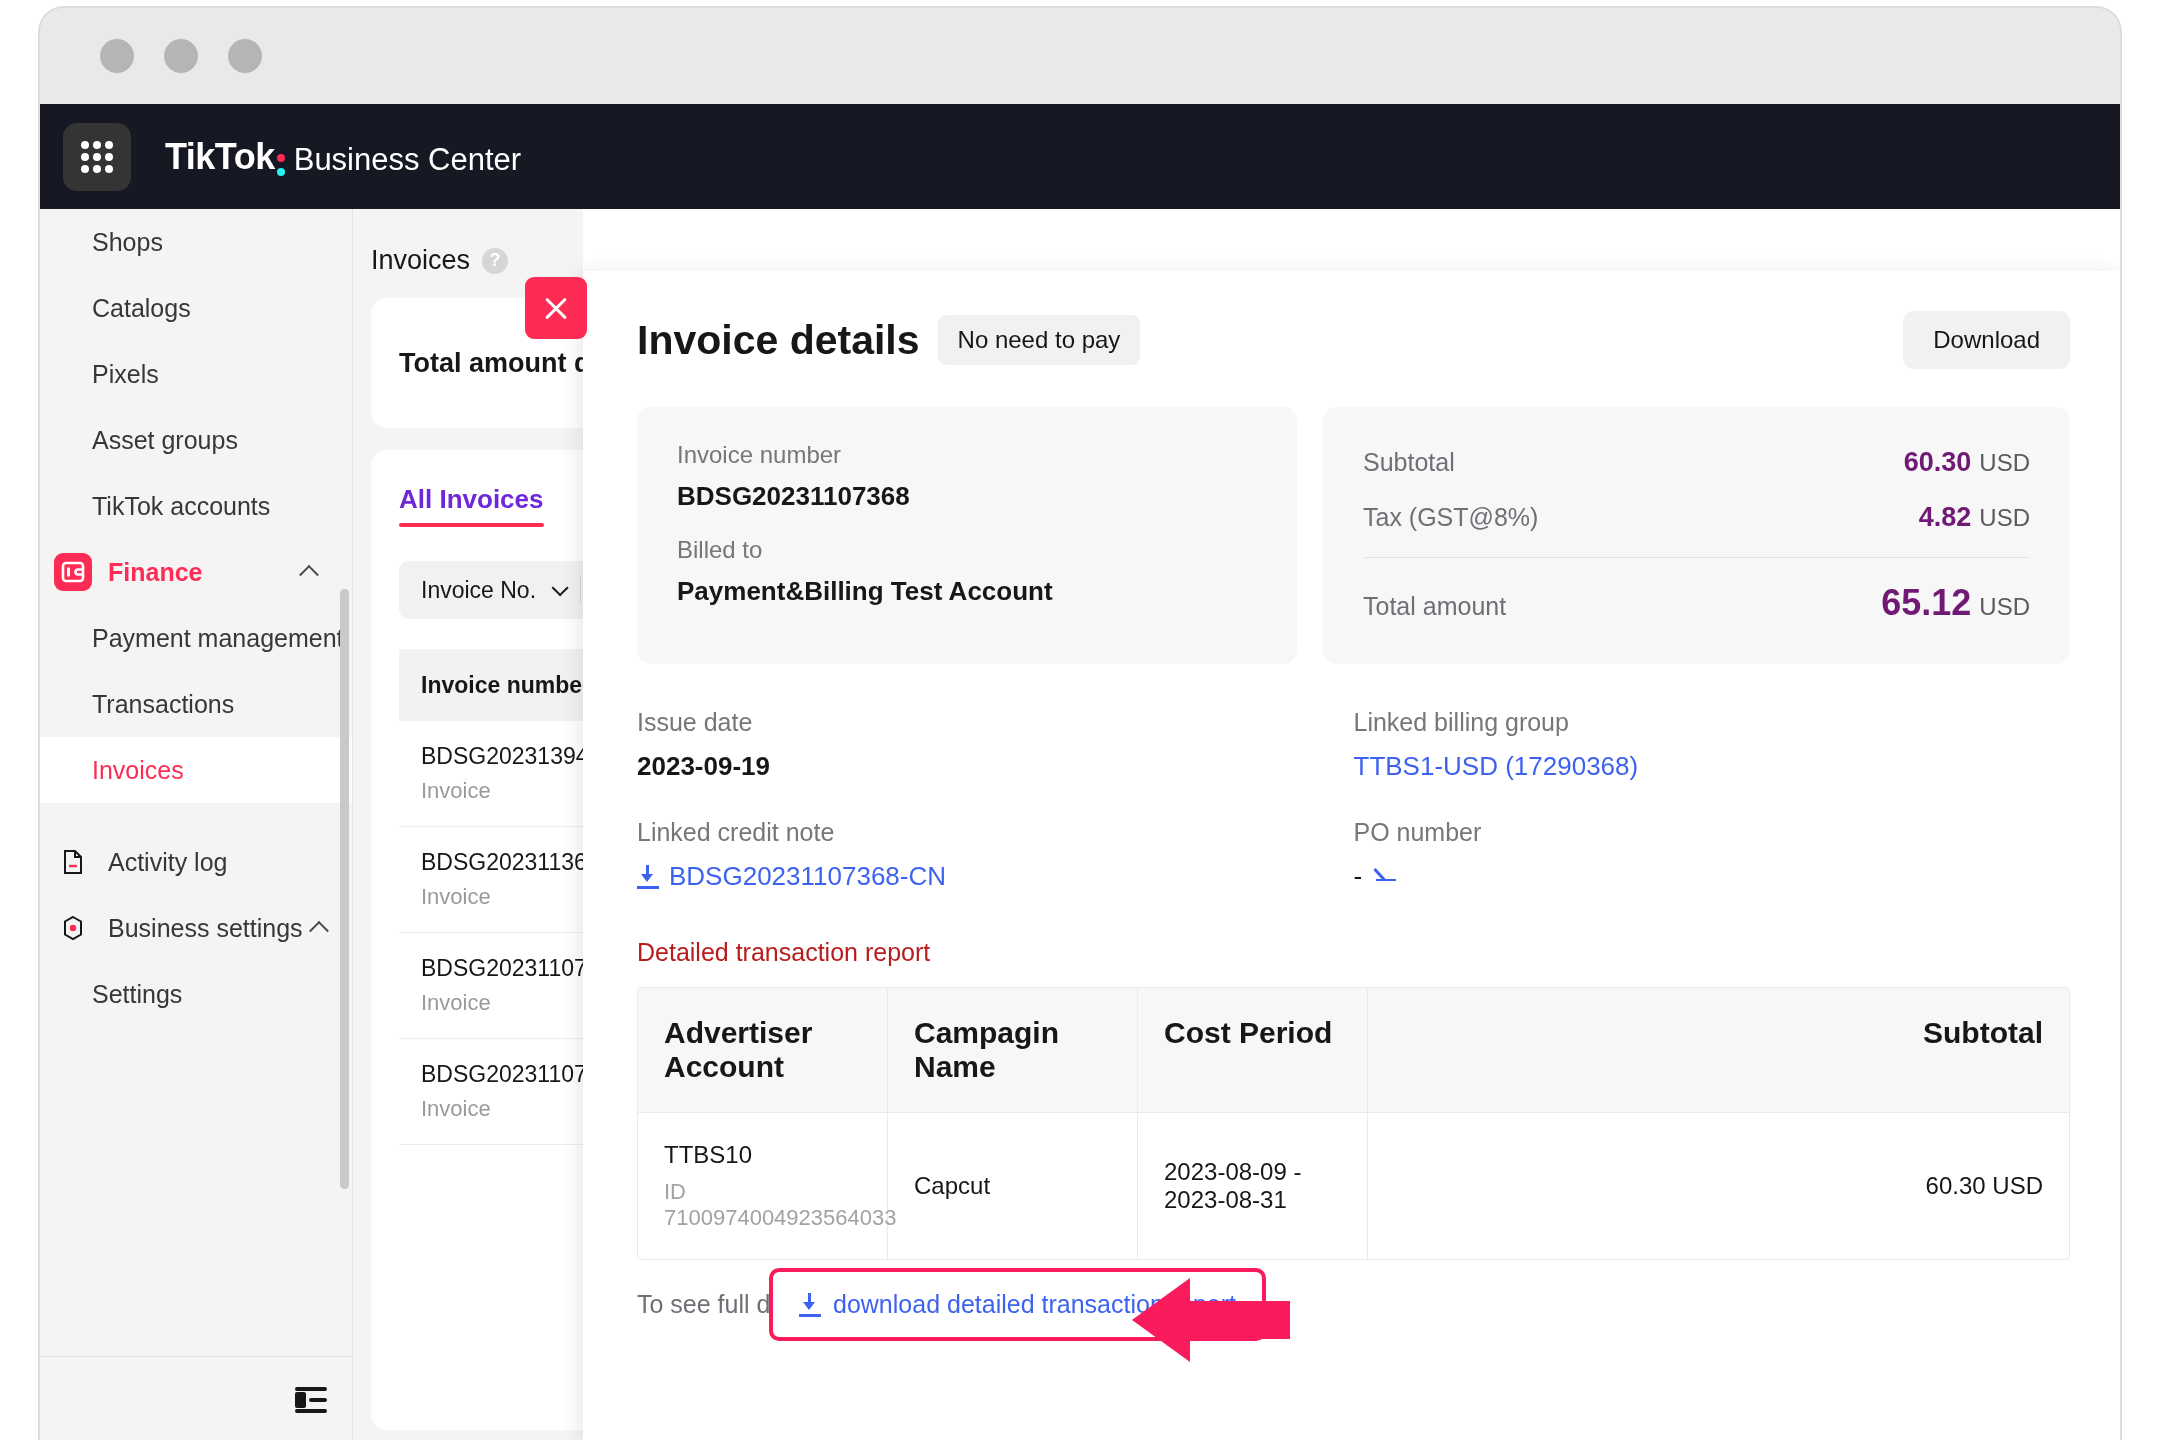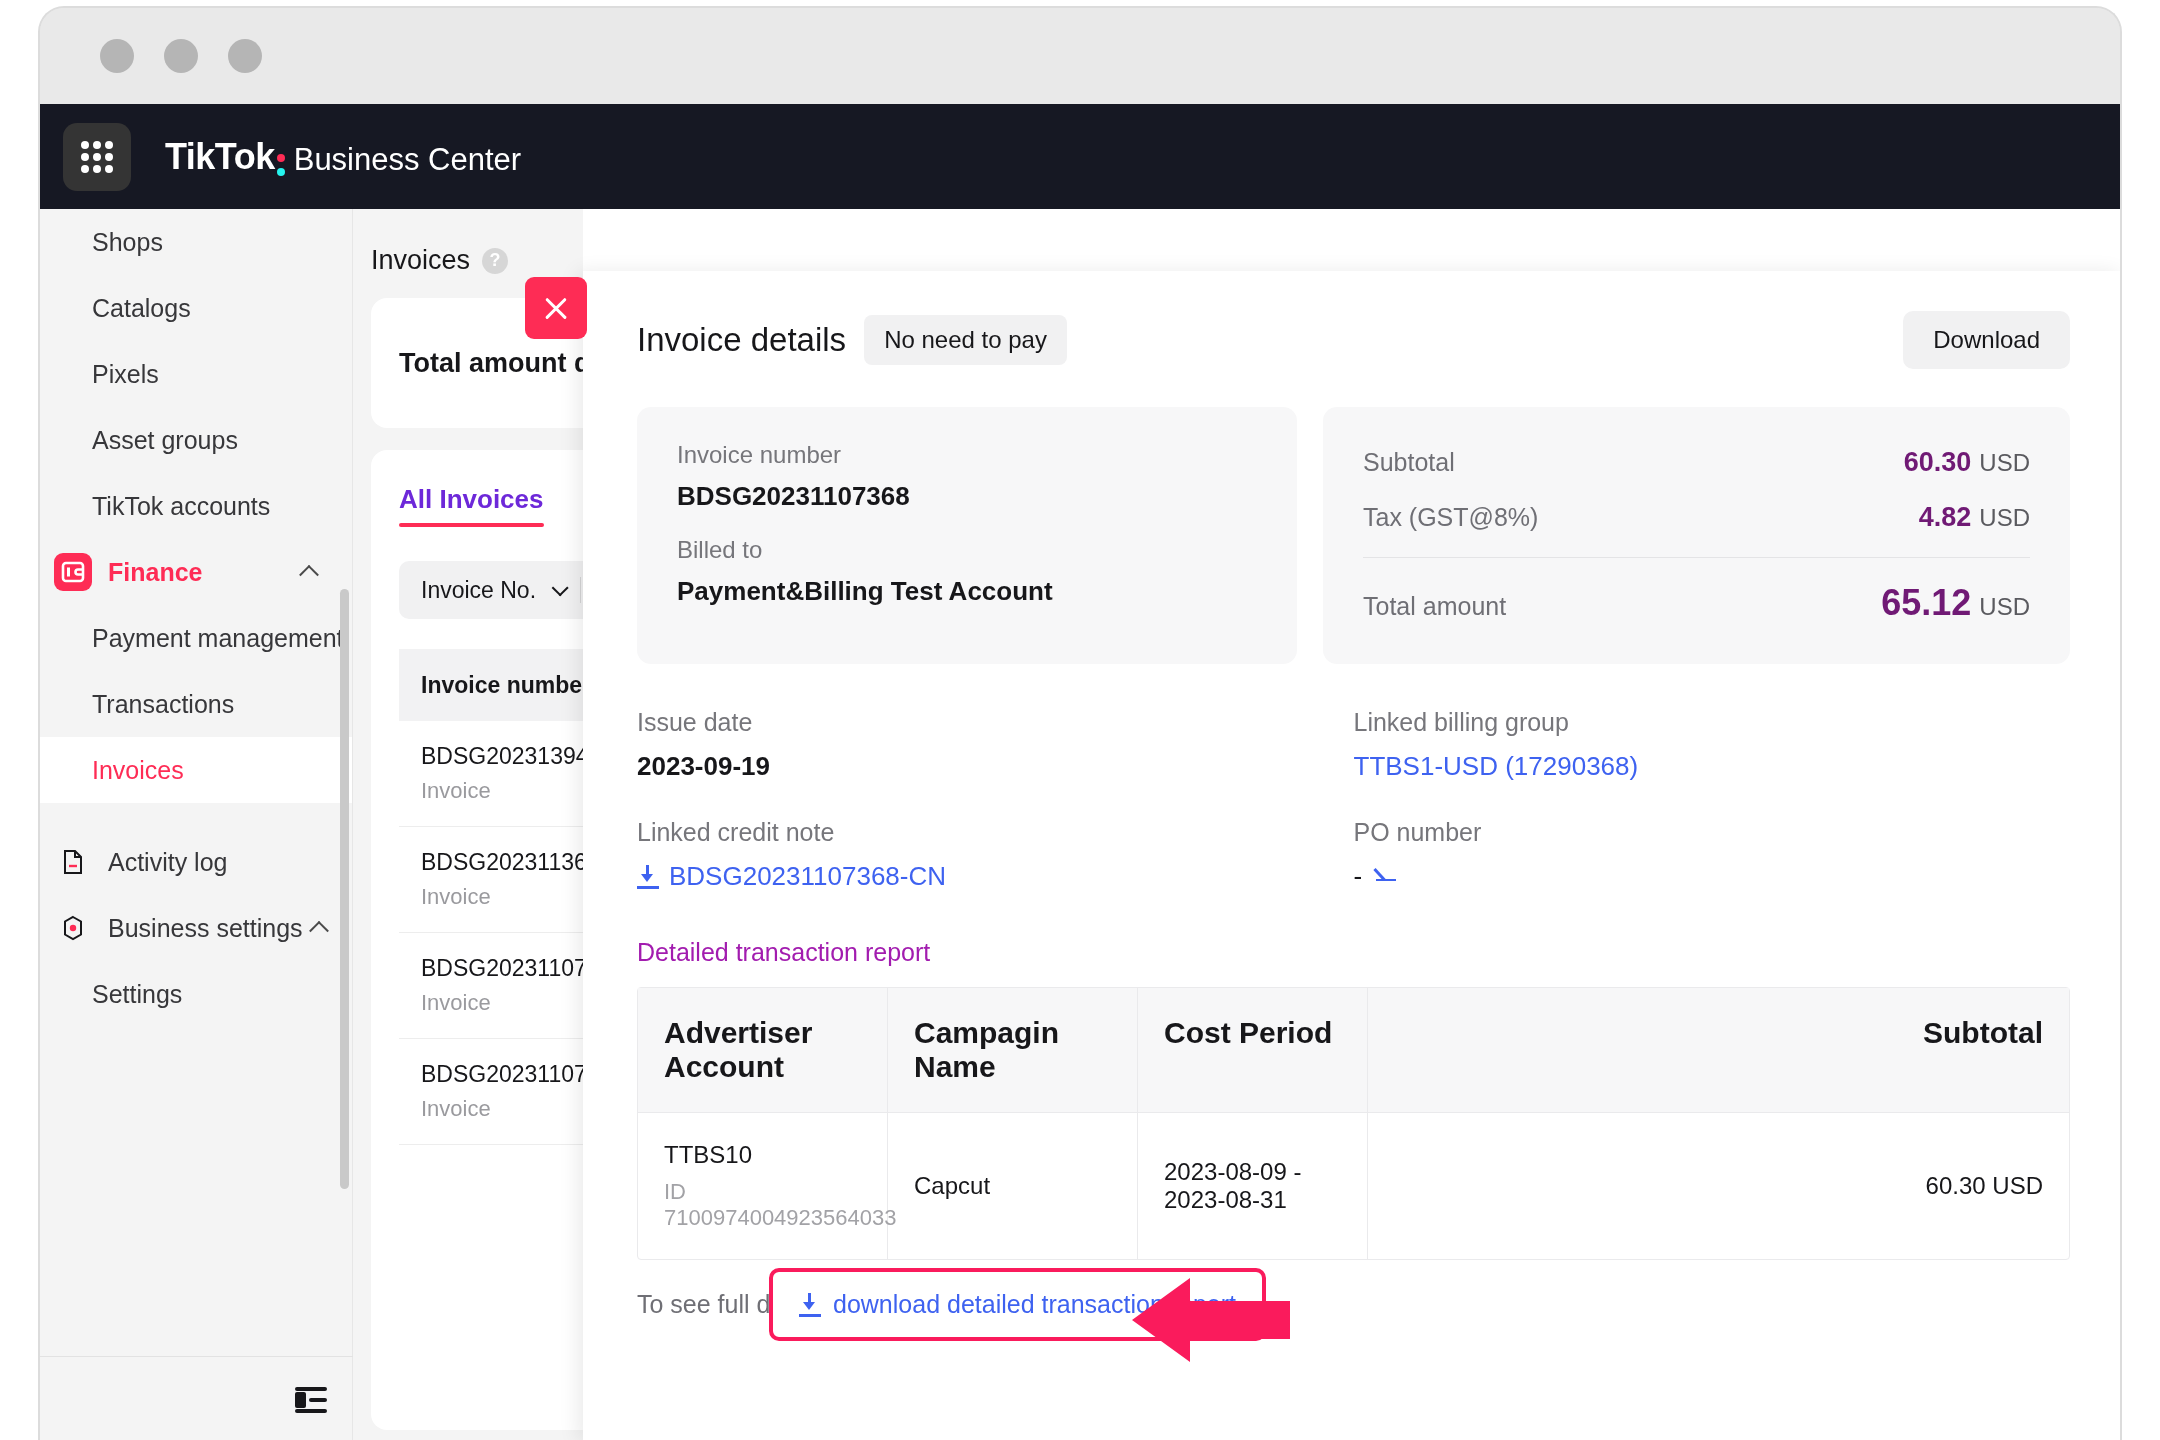--- a/index.html
+++ b/index.html
@@ -210,21 +210,21 @@
 
   
   #detail-panel {
     position: absolute; left: 543px; top: 62px;
     width: 1541px; height: 1171px;
     background: #fff;
     box-shadow: -6px 0 18px rgba(0,0,0,0.08);
     padding: 40px 54px 0 54px;
   }
   #detail-head { display: flex; align-items: center; }
-  #detail-title { font-size: 33px; font-weight: normal; color: #17171a; }
+  #detail-title { font-size: 41px; font-weight: bold; color: #17171a; }
   #status-badge {
     margin-left: 18px;
     background: #f1f1f2; border-radius: 8px;
     padding: 11px 20px; font-size: 24px; color: #17171a;
   }
   #download-btn {
     margin-left: auto;
     background: #f1f1f2; border-radius: 10px;
     padding: 15px 30px; font-size: 24px; color: #17171a;
   }
@@ -246,21 +246,21 @@
 
   #meta-grid {
     display: grid; grid-template-columns: 1fr 1fr;
     row-gap: 36px; margin-top: 44px;
   }
   .meta-label { font-size: 25px; color: #76767b; }
   .meta-value { font-size: 26px; font-weight: bold; color: #17171a; margin-top: 14px; }
   .meta-link { font-size: 26px; color: #3e62f0; margin-top: 14px; display: flex; align-items: center; gap: 10px; }
   .dash-edit { font-size: 26px; color: #17171a; margin-top: 14px; display: flex; align-items: center; gap: 12px; }
 
-  #report-label { font-size: 25px; color: #a21caf; margin-top: 46px; }
+  #report-label { font-size: 25px; color: #b91c1c; margin-top: 46px; }
   #report-table { margin-top: 20px; border: 1px solid #eaeaec; border-radius: 4px; width: 100%; }
   #report-table .thead { display: flex; background: #f7f7f8; }
   #report-table .thead > div {
     padding: 28px 26px; font-size: 30px; font-weight: bold; color: #17171a;
     border-right: 1px solid #eaeaec;
   }
   #report-table .tbody { display: flex; }
   #report-table .tbody > div {
     padding: 28px 26px; font-size: 24px; color: #17171a;
     border-right: 1px solid #eaeaec; border-top: 1px solid #eaeaec;

